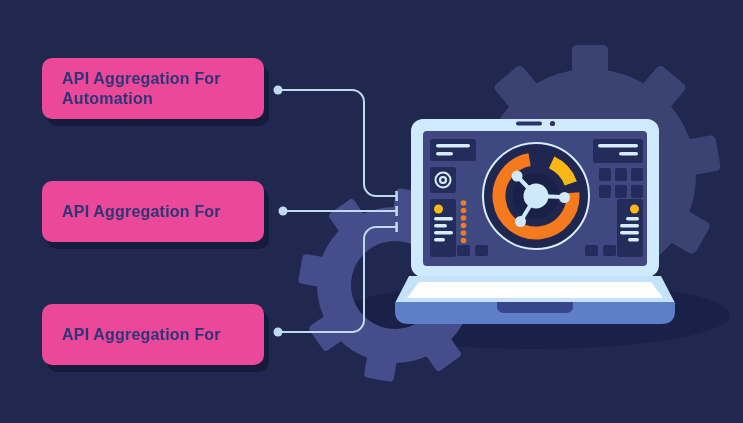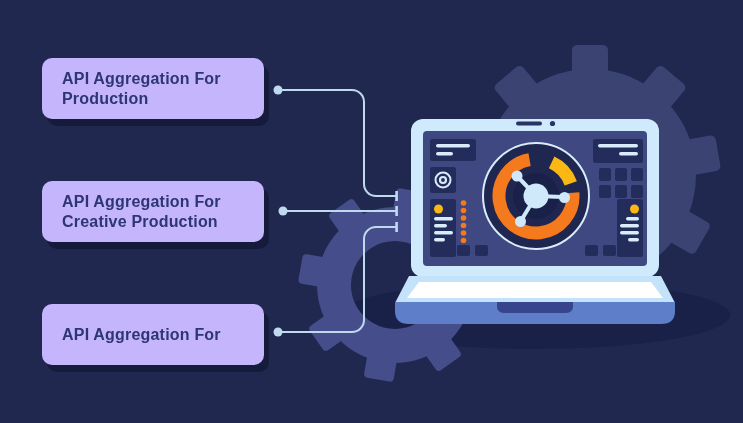--- a/index.html
+++ b/index.html
@@ -4,21 +4,21 @@
 <style>
   html,body{margin:0;padding:0;background:#11162e;}
   .stage{
     position:relative;width:743px;height:423px;overflow:hidden;
     background:#202850;
     font-family:"Liberation Sans",sans-serif;
   }
   .scene{position:absolute;left:0;top:0;width:743px;height:423px;}
   .callout{
     position:absolute;left:42px;width:222px;height:61px;
-    background:#c4b5fd;border-radius:10px;
+    background:#ec4899;border-radius:10px;
     box-shadow:5px 7px 0 #151B3B;
     display:flex;flex-direction:column;justify-content:center;
     padding-left:20px;box-sizing:border-box;
   }
   .callout .l1,.callout .l2{
     font-size:16px;line-height:20px;font-weight:700;color:#2E3576;
     letter-spacing:.2px;white-space:nowrap;
   }
   .c1{top:58px;}
   .c2{top:181px;}
@@ -168,23 +168,22 @@
         <polygon points="409,276 661,276 675,303 395,303" fill="#C4E2F9"></polygon>
         <polygon points="419,282 651,282 663,298 407,298" fill="#FFFFFF"></polygon>
         <path d="M395,302 H675 V311 Q675,324 661,324 H409 Q395,324 395,311 Z" fill="#5F7EC9"></path>
         <path d="M497,302 H573 V306.5 Q573,313 566,313 H504 Q497,313 497,306.5 Z" fill="#36458C"></path>
       </g>
     </g>
   </svg>
 
   <div class="callout c1">
     <span class="l1">API Aggregation For</span>
-    <span class="l2">Production</span>
+    <span class="l2">Automation</span>
   </div>
   <div class="callout c2">
     <span class="l1">API Aggregation For</span>
-    <span class="l2">Creative Production</span>
   </div>
   <div class="callout c3">
     <span class="l1">API Aggregation For</span>
   </div>
 
 </div>
 
 </body></html>

